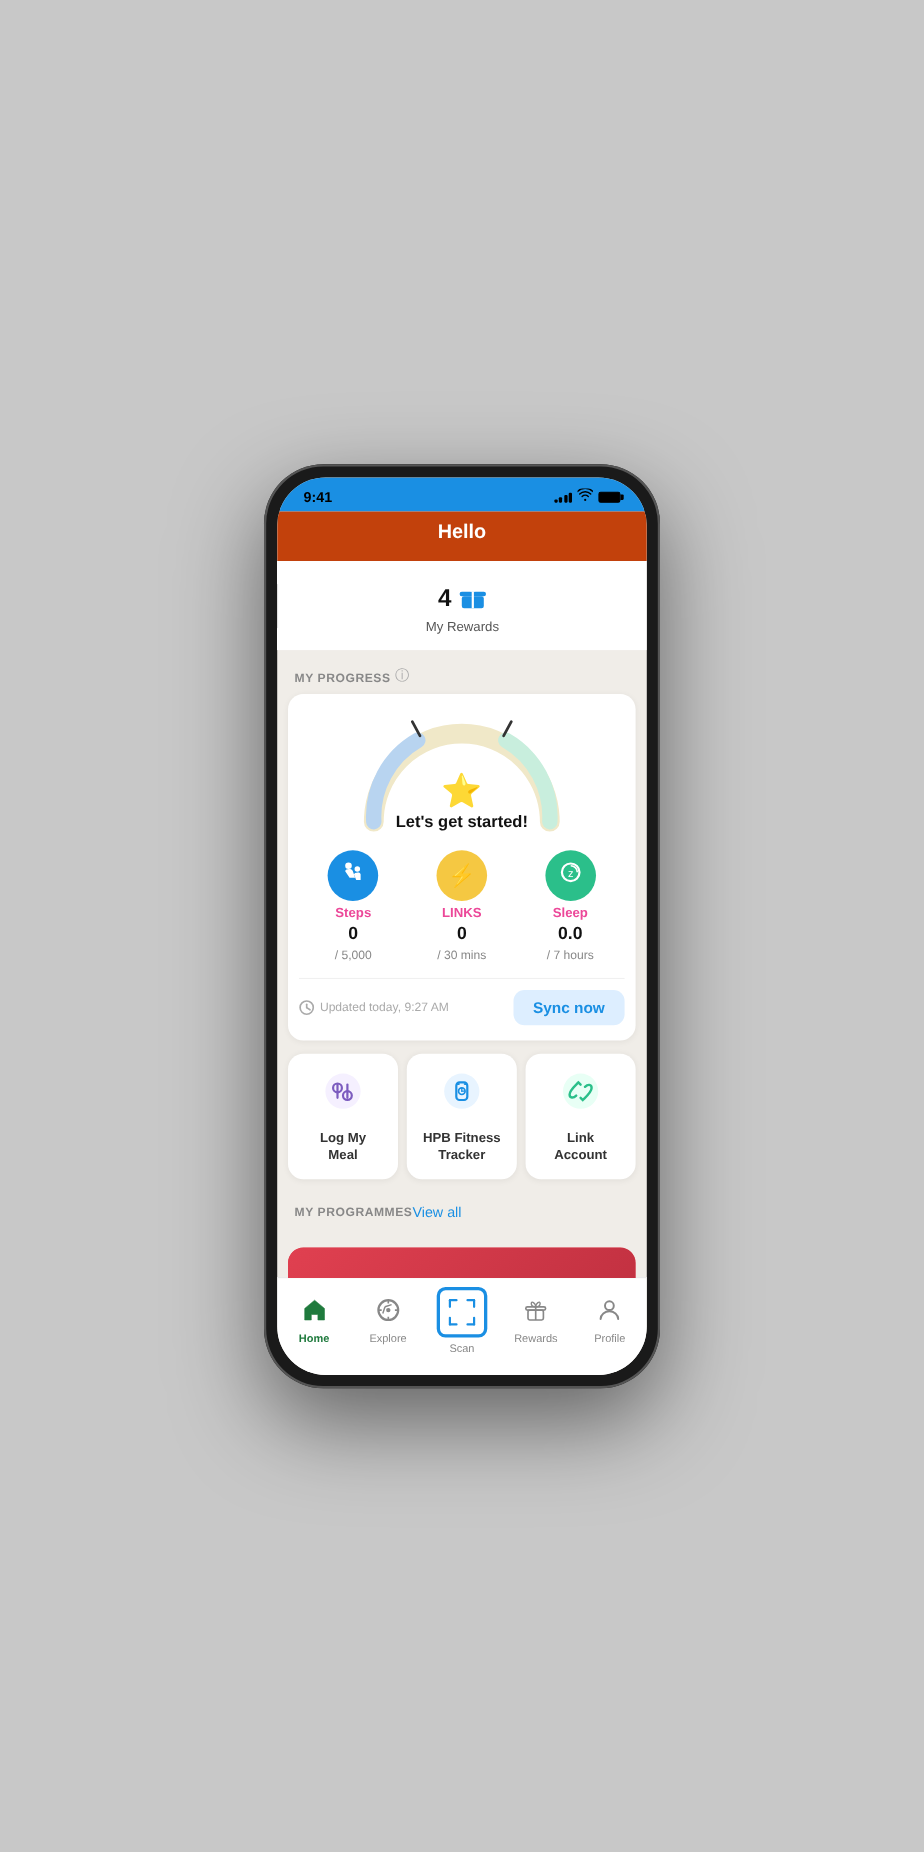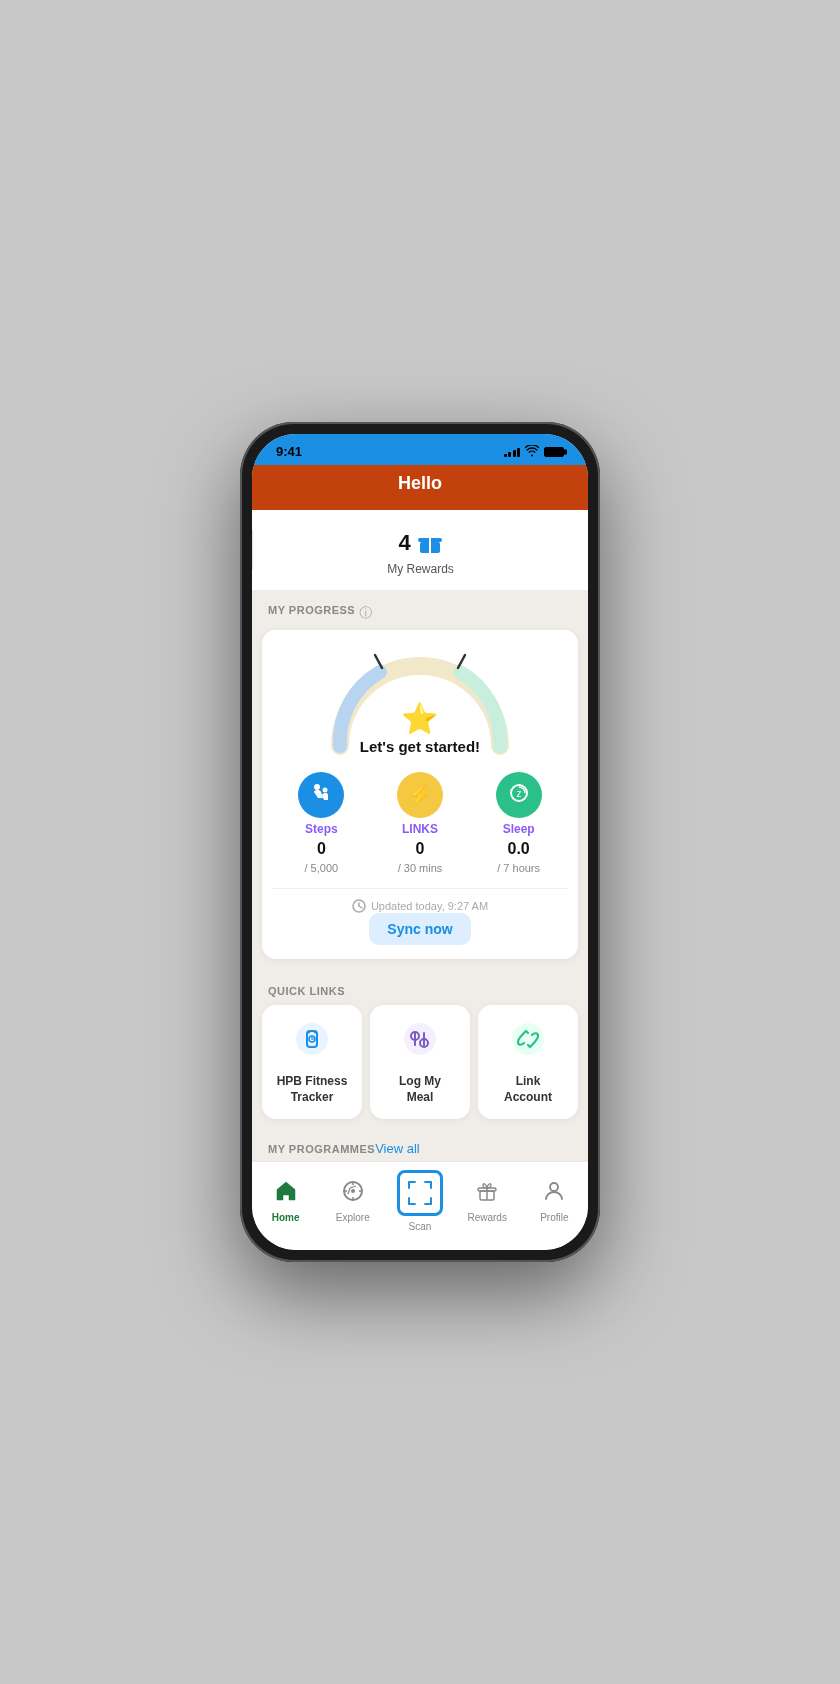--- a/index.html
+++ b/index.html
@@ -235,40 +235,39 @@
     .metric-circle.blue { background: #1a8fe3; }
     .metric-circle.yellow { background: #f5c842; }
     .metric-circle.green { background: #2bbf8a; }
     .metric-icon {
       font-size: 20px;
       color: #fff;
     }
     .metric-name {
       font-size: 12px;
       font-weight: 600;
-      color: #8b5cf6;
+      color: #ec4899;
     }
     .metric-value {
       font-size: 16px;
       font-weight: 800;
       color: #111;
     }
     .metric-target {
       font-size: 11px;
       color: #888;
     }
     
     .sync-row {
       display: flex;
       justify-content: space-between;
       align-items: center;
       margin-top: 14px;
       padding-top: 10px;
       border-top: 1px solid #f0f0f0;
-      flex-direction: column;
     }
     .sync-time {
       font-size: 11px;
       color: #aaa;
       display: flex;
       align-items: center;
       gap: 5px;
     }
     .sync-btn {
       background: #ddeeff;
@@ -414,21 +413,21 @@
                 <path d="M13 10 C13 7 9 4 9 7 C9 9 11 10 13 10" fill="#fff"></path>
                 <path d="M13 10 C13 7 17 4 17 7 C17 9 15 10 13 10" fill="#fff"></path>
               </svg>
             </span>
           </div>
           <span class="stat-label">My Rewards</span>
         </div>
       </div>
 
       <div class="section-header">
-        <div style="display:flex;align-items:flex-start;">
+        <div style="display:flex;align-items:flex-end;">
           <span class="section-title">MY PROGRESS</span>
           <span class="info-icon">ⓘ</span>
         </div>
       </div>
 
       <div class="progress-card">
 
         <div class="arc-container">
           <svg class="arc-svg" width="200" height="110" viewBox="0 0 200 110">
 
@@ -494,49 +493,46 @@
               <circle cx="7" cy="7" r="6" stroke="#aaa" stroke-width="1.5"></circle>
               <line x1="7" y1="4" x2="7" y2="7" stroke="#aaa" stroke-width="1.5" stroke-linecap="round"></line>
               <line x1="7" y1="7" x2="10" y2="9" stroke="#aaa" stroke-width="1.5" stroke-linecap="round"></line>
             </svg>
             <span>Updated today, 9:27 AM</span>
           </span>
           <button class="sync-btn">Sync now</button>
         </div>
       </div>
 
-      <div class="section-header">
-        <span class="section-title">QUICK LINKS</span>
-      </div>
       <div class="quick-links-grid">
+        <div class="quick-link-card">
+          <span class="quick-link-icon">
+            <svg width="36" height="36" viewBox="0 0 36 36" fill="none">
+              <circle cx="18" cy="18" r="16" fill="#f5f0ff"></circle>
+              <path d="M13 12 L13 24" stroke="#7c5cbf" stroke-width="2" stroke-linecap="round"></path>
+              <circle cx="13" cy="15" r="4" stroke="#7c5cbf" stroke-width="2" fill="none"></circle>
+              <path d="M22 12 L22 24" stroke="#7c5cbf" stroke-width="2" stroke-linecap="round"></path>
+              <circle cx="22" cy="22" r="4" stroke="#7c5cbf" stroke-width="2" fill="none"></circle>
+            </svg>
+          </span>
+          <span class="quick-link-label">Log My<br>Meal</span>
+        </div>
         <div class="quick-link-card">
           <span class="quick-link-icon">
             <svg width="36" height="36" viewBox="0 0 36 36" fill="none">
               <circle cx="18" cy="18" r="16" fill="#e8f4ff"></circle>
               <rect x="13" y="10" width="10" height="16" rx="3" stroke="#1a8fe3" stroke-width="2" fill="none"></rect>
               <circle cx="18" cy="18" r="3" stroke="#1a8fe3" stroke-width="1.5" fill="none"></circle>
               <line x1="18" y1="15.5" x2="18" y2="18" stroke="#1a8fe3" stroke-width="1.2" stroke-linecap="round"></line>
               <line x1="18" y1="18" x2="20" y2="18" stroke="#1a8fe3" stroke-width="1.2" stroke-linecap="round"></line>
               <line x1="14" y1="11.5" x2="15.5" y2="11.5" stroke="#1a8fe3" stroke-width="1.5" stroke-linecap="round"></line>
               <line x1="20.5" y1="11.5" x2="22" y2="11.5" stroke="#1a8fe3" stroke-width="1.5" stroke-linecap="round"></line>
             </svg>
           </span>
           <span class="quick-link-label">HPB Fitness<br>Tracker</span>
-        </div>
-        <div class="quick-link-card">
-          <span class="quick-link-icon">
-            <svg width="36" height="36" viewBox="0 0 36 36" fill="none">
-              <circle cx="18" cy="18" r="16" fill="#f5f0ff"></circle>
-              <path d="M13 12 L13 24" stroke="#7c5cbf" stroke-width="2" stroke-linecap="round"></path>
-              <circle cx="13" cy="15" r="4" stroke="#7c5cbf" stroke-width="2" fill="none"></circle>
-              <path d="M22 12 L22 24" stroke="#7c5cbf" stroke-width="2" stroke-linecap="round"></path>
-              <circle cx="22" cy="22" r="4" stroke="#7c5cbf" stroke-width="2" fill="none"></circle>
-            </svg>
-          </span>
-          <span class="quick-link-label">Log My<br>Meal</span>
         </div>
         <div class="quick-link-card">
           <span class="quick-link-icon">
             <svg width="36" height="36" viewBox="0 0 36 36" fill="none">
               <circle cx="18" cy="18" r="16" fill="#e8fff5"></circle>
               <path d="M22 14 C24.5 11.5 28 11.5 28 15 C28 18.5 24 22 20 26 L18 24" stroke="#2bbf8a" stroke-width="2.2" fill="none" stroke-linecap="round"></path>
               <path d="M14 22 C11.5 24.5 8 24.5 8 21 C8 17.5 12 14 16 10 L18 12" stroke="#2bbf8a" stroke-width="2.2" fill="none" stroke-linecap="round"></path>
             </svg>
           </span>
           <span class="quick-link-label">Link<br>Account</span>

